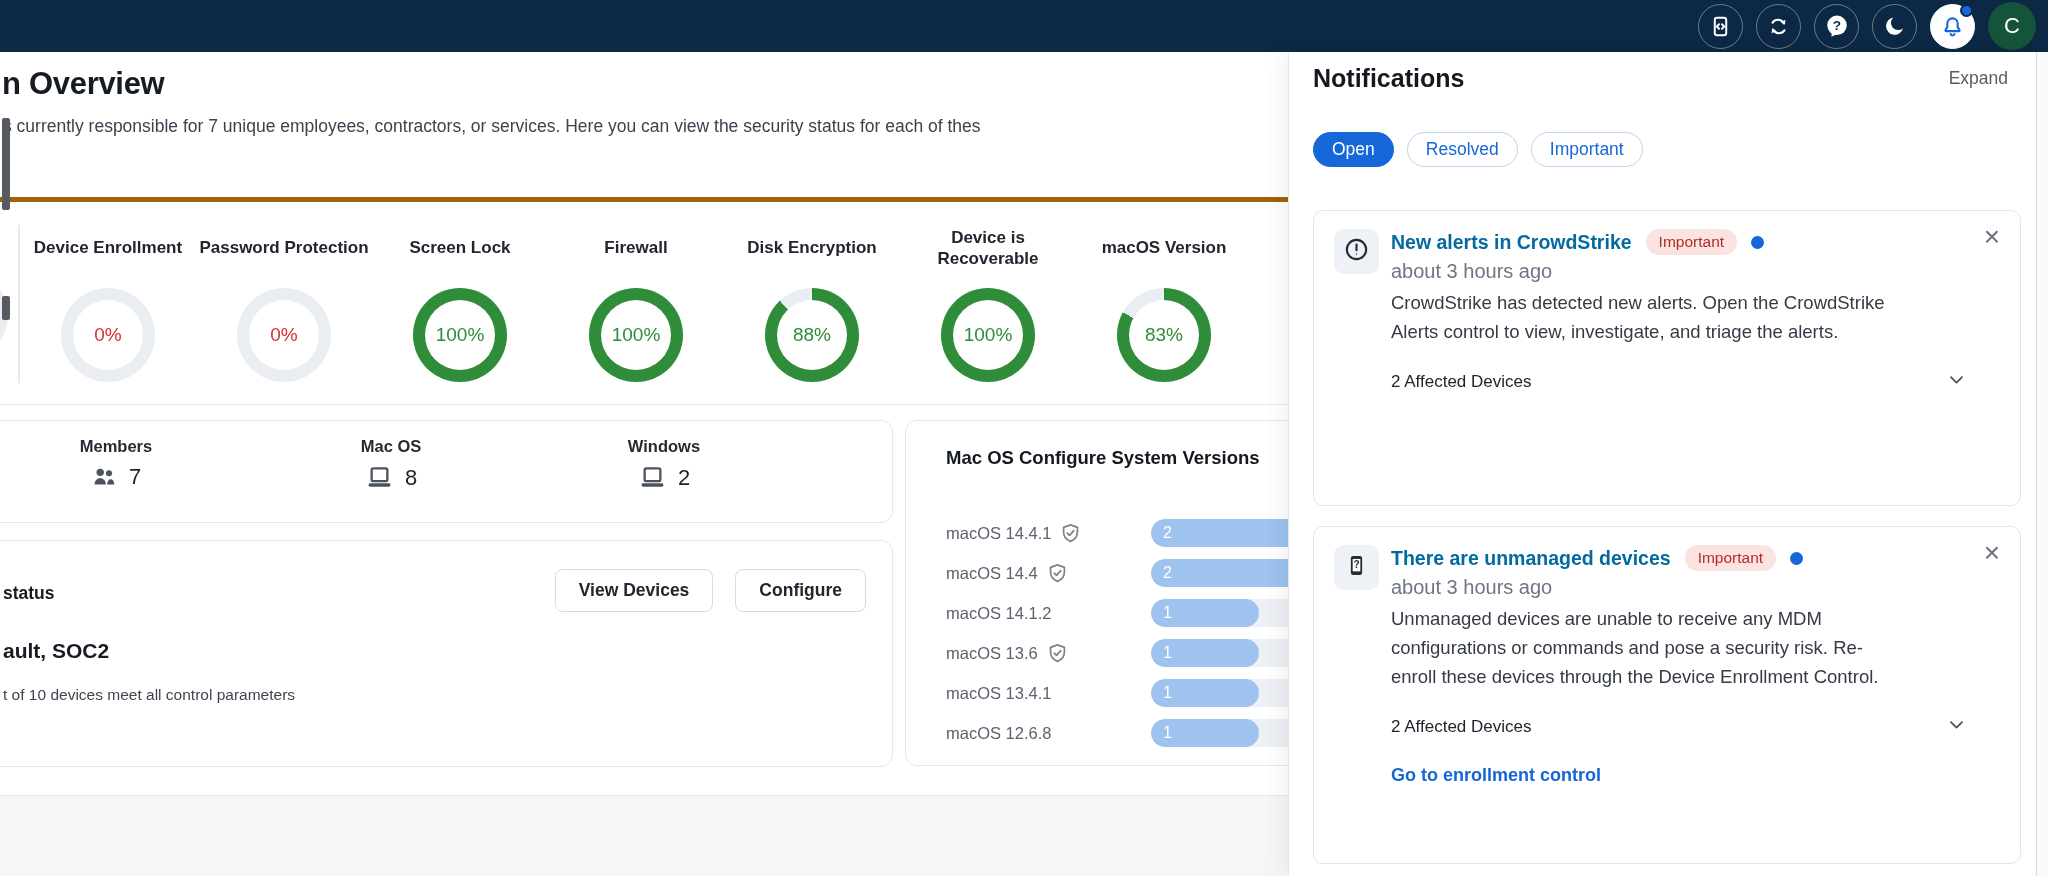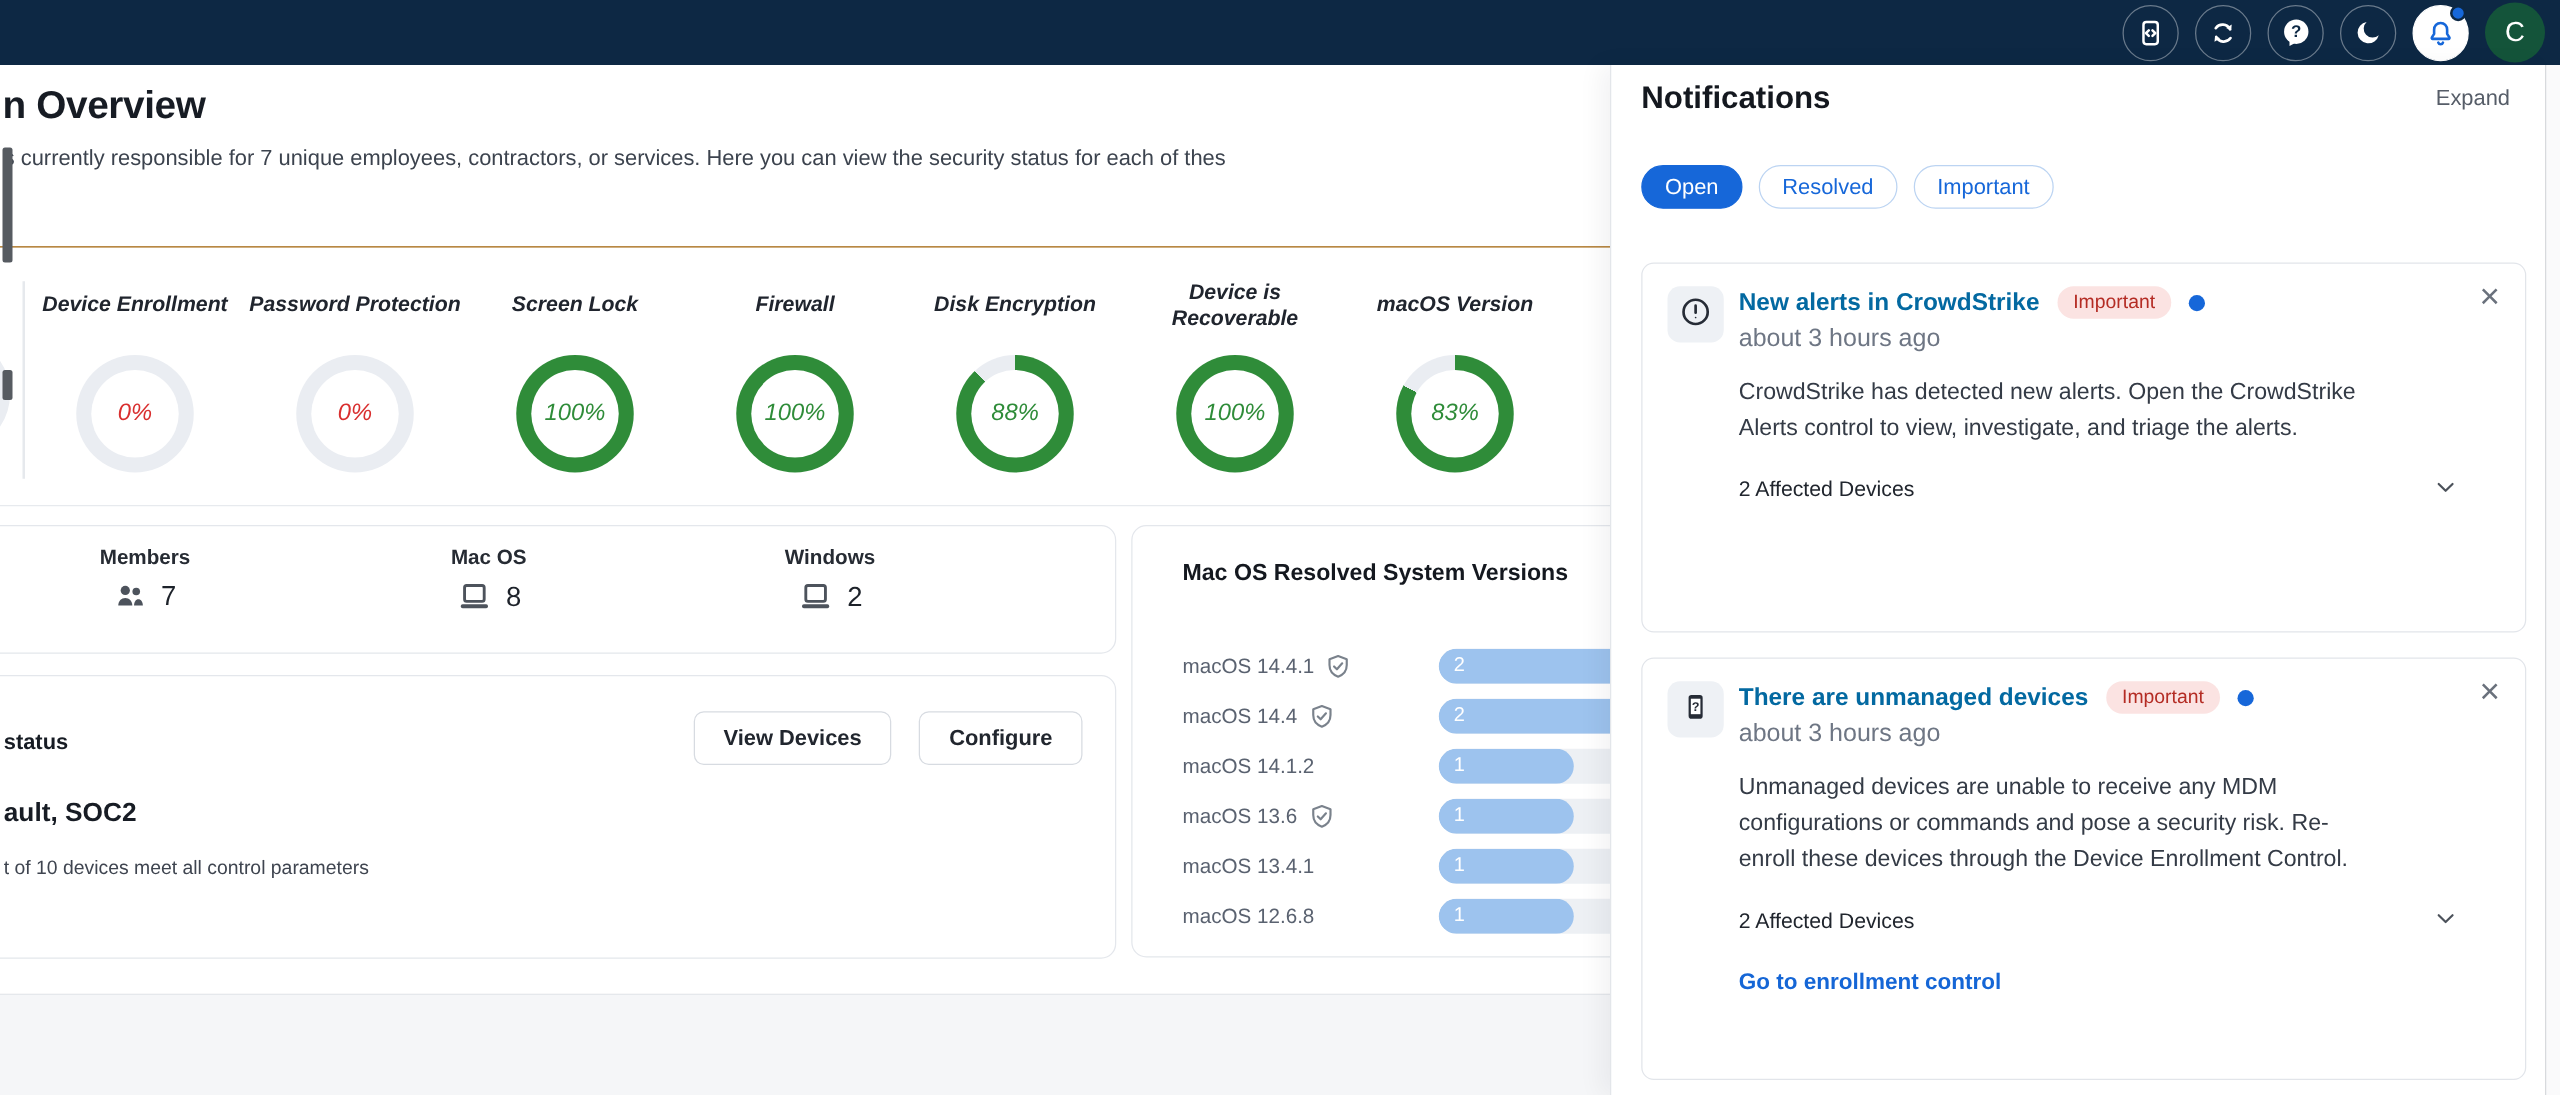--- a/index.html
+++ b/index.html
@@ -19,21 +19,21 @@
   .tb-dot { position:absolute; top:-1px; right:1px; width:13px; height:13px; border-radius:50%; background:#1667d9; border:2px solid #0d2844; }
   .avatar { width:48px; height:48px; border-radius:50%; background:#14543a; color:#fff; font-size:22px;
             display:flex; align-items:center; justify-content:center; cursor:pointer; }
 
   
   .main { position:absolute; left:0; top:52px; width:1288px; height:824px; background:#fff; overflow:hidden; }
   .page-title { position:absolute; left:2px; top:14px; font-size:31px; font-weight:bold; letter-spacing:-.3px; color:#171c24; white-space:nowrap; }
   .page-sub { position:absolute; left:3px; top:64px; font-size:17.5px; color:#3c434e; white-space:nowrap; }
 
   .metrics-band { position:absolute; left:0; top:145px; width:1288px; height:208px;
-                  border-top:1px solid #a16207; border-bottom:1px solid #e7eaee; background:#fff;font-style:italic; }
+                  border-top:5px solid #a16207; border-bottom:1px solid #e7eaee; background:#fff; }
   .metrics-row { position:absolute; left:20px; top:18px; display:flex; }
   .metric { width:176px; display:flex; flex-direction:column; align-items:center; flex:none; }
   .metric-label { height:56px; display:flex; align-items:center; justify-content:center; text-align:center;
                   font-size:17px; font-weight:600; color:#20252e; line-height:1.25; }
   .donut { position:relative; width:94px; height:94px; border-radius:50%; margin-top:12px;
            display:flex; align-items:center; justify-content:center; }
   .donut::after { content:""; position:absolute; width:70px; height:70px; border-radius:50%; background:#fff; }
   .donut-pct { position:relative; z-index:1; font-size:19px; font-weight:500; }
   .donut-pct.bad { color:#d92f2f; }
   .donut-pct.good { color:#2f8c39; }
@@ -91,21 +91,21 @@
   .nc-icon { width:45px; height:45px; border-radius:10px; background:#eef1f5; flex:none;
              display:flex; align-items:center; justify-content:center; }
   .nc-right { margin-left:12px; flex:1; min-width:0; }
   .nc-title-row { display:flex; align-items:center; gap:14px; padding-right:44px; }
   .nc-title { font-size:19.5px; font-weight:bold; color:#0369a1; white-space:nowrap; }
   .badge { background:#fbe3e2; color:#b42c24; font-size:15.5px; padding:4px 13px; border-radius:14px; white-space:nowrap; }
   .dot { width:13px; height:13px; border-radius:50%; background:#1667d9; flex:none; }
   .nc-close { position:absolute; right:20px; top:12px; font-size:28px; font-weight:normal; color:#6a717c;
               line-height:1; cursor:pointer; background:none; border:none; font-family:inherit; }
   .nc-time { margin-top:5px; font-size:20px; color:#6e7684; }
-  .nc-body { margin-top:15px; width:505px; font-size:18.5px; line-height:29px; color:#343b46; }
+  .nc-body { margin-top:5px; width:505px; font-size:18.5px; line-height:29px; color:#343b46; }
   .nc-affected { margin-top:24px; display:flex; justify-content:space-between; align-items:center;
                  padding-right:34px; font-size:17px; color:#21262e; cursor:pointer; }
   .nc-link { margin-top:26px; font-size:18px; font-weight:600; color:#1566d6; cursor:pointer; }
 
   
   .edge-strip { position:absolute; left:2036px; top:52px; width:12px; height:824px; background:#fafafb; border-left:1px solid #d8dadd; }
   .edge-thumb { position:absolute; left:2px; width:8px; background:#565b61; border-radius:2px; }
   .edge-thumb.t1 { top:118px; height:92px; }
   .edge-thumb.t2 { top:296px; height:24px; }
 </style>
@@ -259,21 +259,21 @@
       <div class="fw-heading">status</div>
       <div class="fw-buttons">
         <button class="btn">View Devices</button>
         <button class="btn">Configure</button>
       </div>
       <div class="fw-name">ault, SOC2</div>
       <div class="fw-sub">t of 10 devices meet all control parameters</div>
     </div>
 
     <div class="card" id="macos-card">
-      <div class="chart-title">Mac OS Resolved System Versions</div>
+      <div class="chart-title">Mac OS Configure System Versions</div>
       <div class="chart-rows" id="chart-rows">
           <div class="chart-row">
     <span class="cr-label">macOS 14.4.1</span>
     <span class="cr-shield">
       <svg width="23" height="23" viewBox="0 0 24 24" fill="none" stroke="#7a828c" stroke-width="1.8" stroke-linecap="round" stroke-linejoin="round">
         <path d="M12 3l7.2 2.6v4.9c0 4.6-3 8.2-7.2 9.7-4.2-1.5-7.2-5.1-7.2-9.7V5.6z"></path>
         <path d="M8.6 11.6l2.4 2.4 4.4-5"></path>
       </svg>
     </span>
     <span class="cr-track" style="background: rgb(237, 240, 244);">

